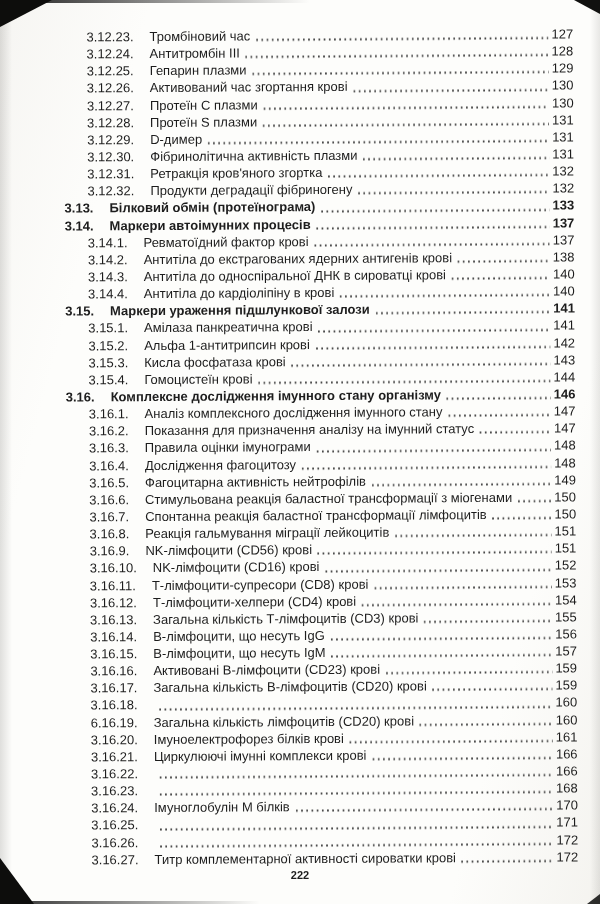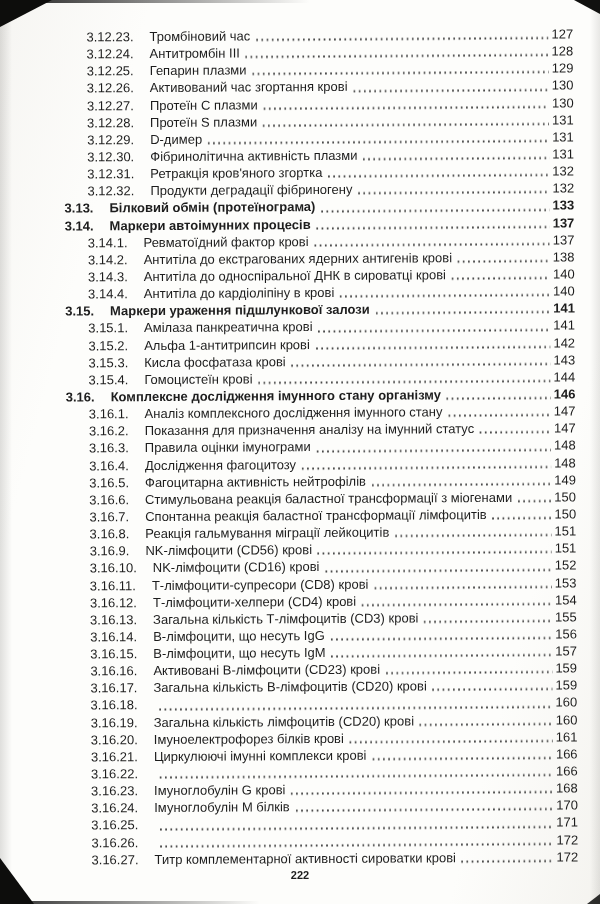--- a/index.html
+++ b/index.html
@@ -335,21 +335,21 @@
       <span class="toc-title">Загальна кількість В-лімфоцитів (CD20) крові</span>
       <span class="leader"></span>
       <span class="toc-page">159</span>
     </div>
     <div class="toc-row level2">
       <span class="toc-num">3.16.18.</span>
       <span class="leader"></span>
       <span class="toc-page">160</span>
     </div>
     <div class="toc-row level2">
-      <span class="toc-num">3.16.19.</span>
+      <span class="toc-num">6.16.19.</span>
       <span class="toc-title">Загальна кількість лімфоцитів (CD20) крові</span>
       <span class="leader"></span>
       <span class="toc-page">160</span>
     </div>
     <div class="toc-row level2">
       <span class="toc-num">3.16.20.</span>
       <span class="toc-title">Імуноелектрофорез білків крові</span>
       <span class="leader"></span>
       <span class="toc-page">161</span>
     </div>
@@ -359,21 +359,20 @@
       <span class="leader"></span>
       <span class="toc-page">166</span>
     </div>
     <div class="toc-row level2">
       <span class="toc-num">3.16.22.</span>
       <span class="leader"></span>
       <span class="toc-page">166</span>
     </div>
     <div class="toc-row level2">
       <span class="toc-num">3.16.23.</span>
-      <span class="toc-title">Імуноглобулін G крові</span>
       <span class="leader"></span>
       <span class="toc-page">168</span>
     </div>
     <div class="toc-row level2">
       <span class="toc-num">3.16.24.</span>
       <span class="toc-title">Імуноглобулін M білків</span>
       <span class="leader"></span>
       <span class="toc-page">170</span>
     </div>
     <div class="toc-row level2">

